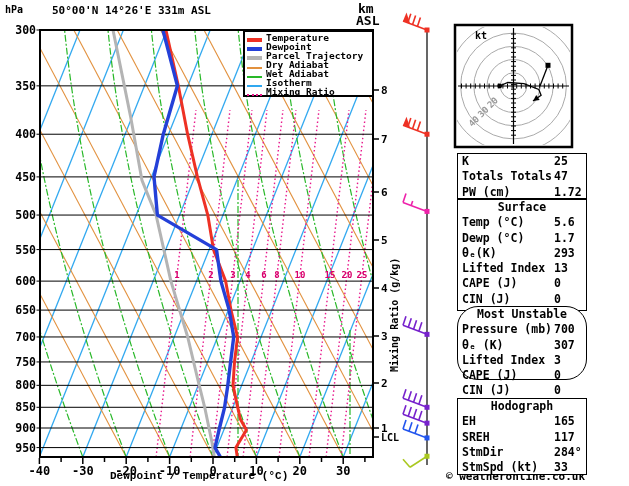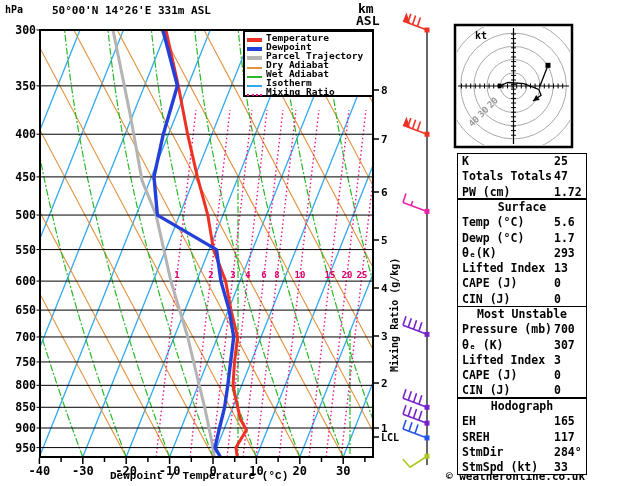--- a/index.html
+++ b/index.html
@@ -409,21 +409,21 @@
       </div>
       <div class="tbox" style="top: 199px; height: 112px;">
         <div class="trow thead">Surface</div>
         <div class="trow"><span>Temp (°C)</span><span class="tval">5.6</span></div>
         <div class="trow"><span>Dewp (°C)</span><span class="tval">1.7</span></div>
         <div class="trow"><span>θₑ(K)</span><span class="tval">293</span></div>
         <div class="trow"><span>Lifted Index</span><span class="tval">13</span></div>
         <div class="trow"><span>CAPE (J)</span><span class="tval">0</span></div>
         <div class="trow"><span>CIN (J)</span><span class="tval">0</span></div>
       </div>
-      <div class="tbox" style="top: 306px; height: 92px;">
+      <div class="tbox" style="top: 306px; height: 74px; border-radius: 21px;">
         <div class="trow thead">Most Unstable</div>
         <div class="trow"><span>Pressure (mb)</span><span class="tval">700</span></div>
         <div class="trow"><span>θₑ (K)</span><span class="tval">307</span></div>
         <div class="trow"><span>Lifted Index</span><span class="tval">3</span></div>
         <div class="trow"><span>CAPE (J)</span><span class="tval">0</span></div>
         <div class="trow"><span>CIN (J)</span><span class="tval">0</span></div>
       </div>
       <div class="tbox" style="top: 398px; height: 77px;">
         <div class="trow thead">Hodograph</div>
         <div class="trow"><span>EH</span><span class="tval">165</span></div>

